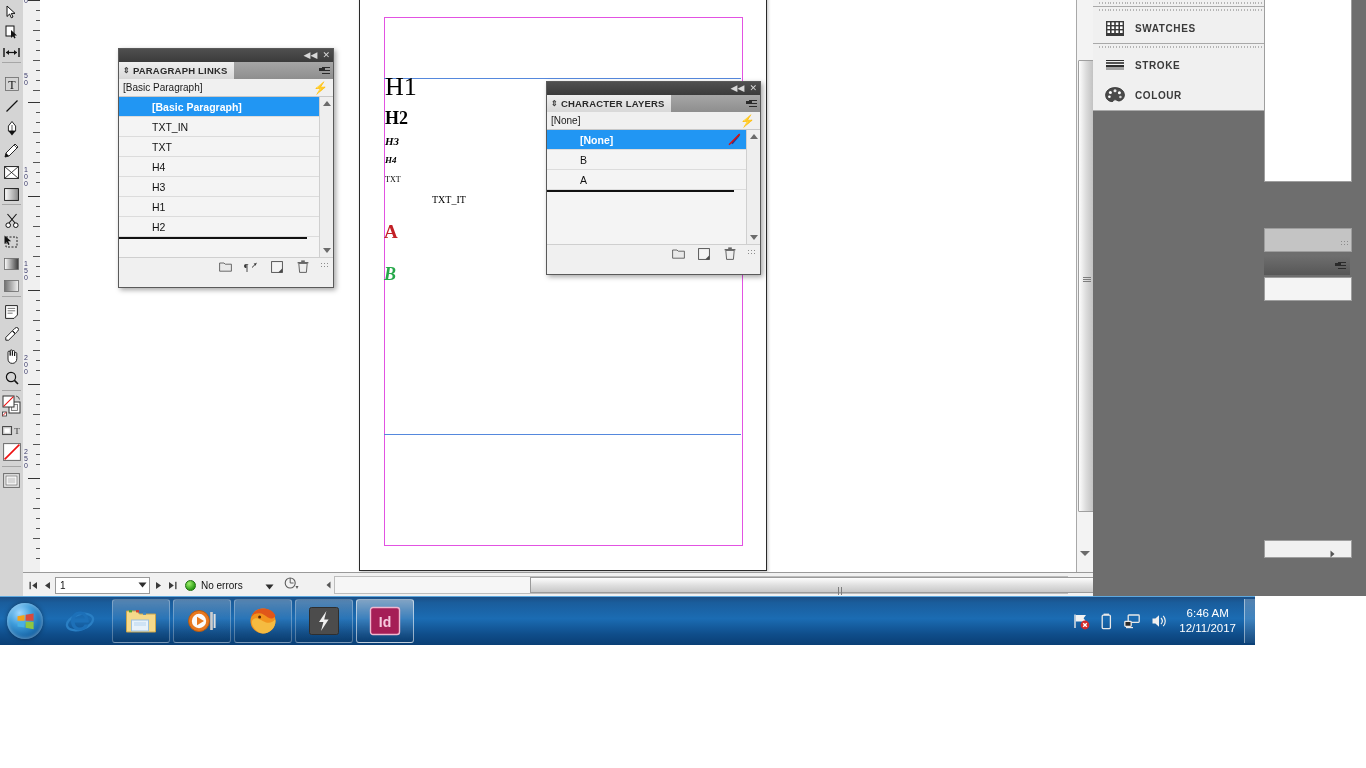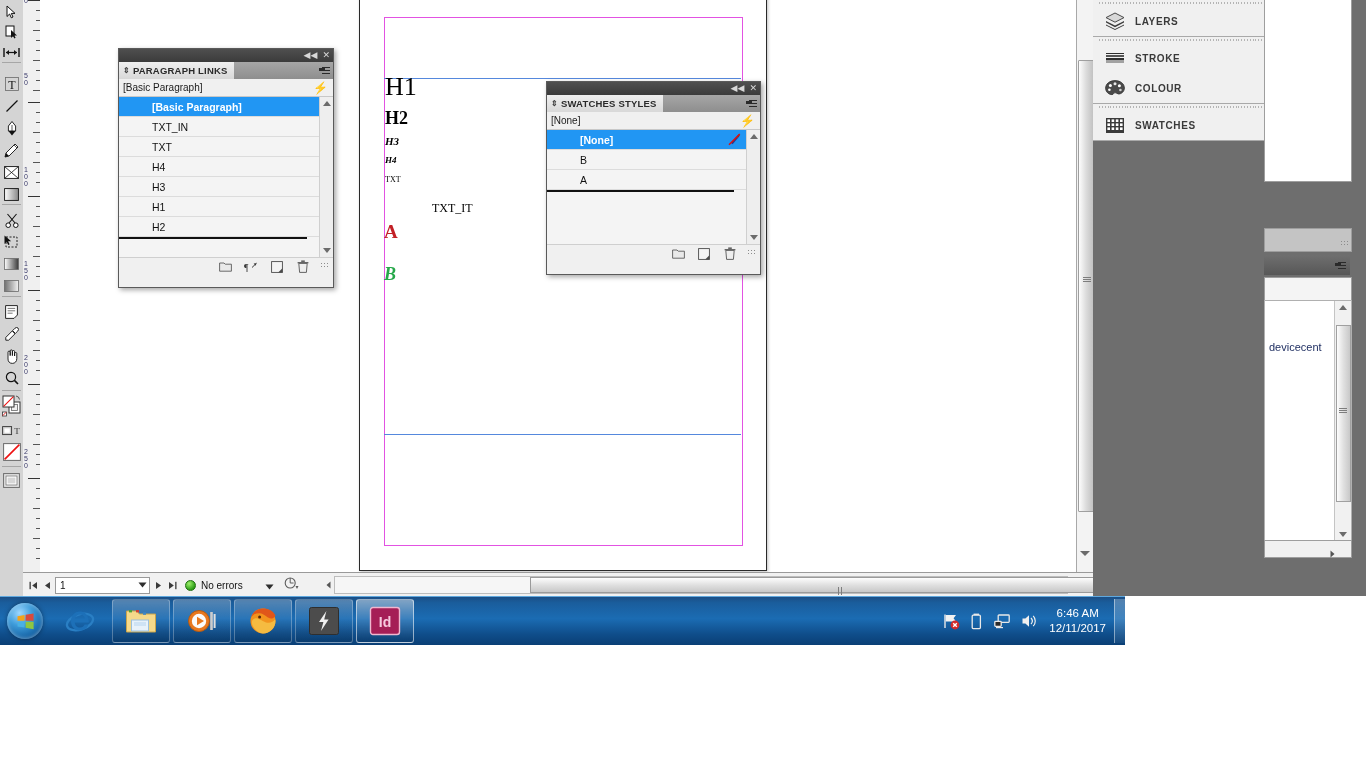--- a/index.html
+++ b/index.html
@@ -71,21 +71,21 @@
   .text-frame-guide {
     position:absolute; left:24px; top:83px; width:357px; height:355px;
     border-top:1px solid #5588dd; border-bottom:1px solid #5588dd;
   }
   .doc-text { position:absolute; color:#000; font-family:"Liberation Serif", serif; }
   .t-h1  { left:25px; top:79px;  font-size:26px; line-height:26px; }
   .t-h2  { left:25px; top:114px; font-size:18px; line-height:18px; font-weight:bold; }
   .t-h3  { left:25px; top:141px; font-size:11px; line-height:11px; font-weight:bold; font-style:italic;}
   .t-h4  { left:25px; top:161px; font-size:9px;  line-height:9px;  font-weight:bold; font-style:italic;}
   .t-txt { left:25px; top:181px; font-size:8px;  line-height:8px; }
-  .t-txtit{left:72px; top:201px; font-size:12px;  line-height:8px;margin-top:8px; }
+  .t-txtit{left:72px; top:201px; font-size:10px;  line-height:8px; }
   .t-a   { left:24px; top:227px; font-size:19px; line-height:19px; font-weight:bold; color:#c22026; }
   .t-b   { left:24px; top:270px; font-size:18px; line-height:18px; font-weight:bold; font-style:italic; color:#26a84a; }
 
   
   .canvas-vscroll {
     position:absolute; left:1076px; top:0; width:17px; height:572px;
     background:#f3f3f3; border-left:1px solid #a8a8a8;
   }
   .vs-thumb {
     position:absolute; left:1px; top:60px; width:14px; height:450px;
@@ -227,21 +227,21 @@
   .fp-block { position:absolute; background:#f0f0f0; border:1px solid #9e9e9e; }
   .fp-titlebar { background:linear-gradient(to bottom,#6f6f6f,#575757); height:17px; display:flex; align-items:center; justify-content:flex-end; padding-right:4px; }
   .fp-body { position:absolute; background:#ffffff; border:1px solid #b0b0b0; overflow:hidden; }
   .fp-text { position:absolute; left:4px; top:40px; font-size:11px; color:#1a2a5e; white-space:nowrap; }
   .fp-scroll { position:absolute; right:0; top:0; width:16px; bottom:0; background:#f1f1f1; border-left:1px solid #c4c4c4; }
   .fp-thumb { position:absolute; left:1px; top:24px; width:13px; height:175px;
     background:linear-gradient(to right,#fdfdfd,#e0e0e0,#c8c8c8); border:1px solid #a0a0a0; }
 
   
   .taskbar {
-    position:absolute; left:0; top:596px; width:1125px; height:48px;
+    position:absolute; left:0; top:596px; width:1255px; height:48px;
     background:linear-gradient(to bottom,#1b4f86 0%,#1a5d9c 12%,#1b6cb3 45%,#0f4d8a 78%,#0a3f75 100%);
     border-top:1px solid #5fa8de;
     display:flex; align-items:center;
   }
   .start-orb {
     width:46px;height:40px;margin-left:2px;
     display:flex;align-items:center;justify-content:center;
   }
   .orb {
     width:36px;height:36px;border-radius:50%;
@@ -688,117 +688,20 @@
             <i></i>
             <i></i>
             <i></i>
             <i></i>
             <i></i>
             <i></i>
             <i></i>
             <i></i>
             <i></i>
           </div>
-        <div class="dock-item">
-          <div class="dock-icon">
-            <svg width="22" height="18" viewBox="0 0 22 18">
-              <path d="M11 1 L20 5.6 L11 10.2 L2 5.6 Z" fill="#d8d8d8" stroke="#4a4a4a" stroke-width="1"></path>
-              <path d="M2 9 L11 13.6 L20 9 L20 10.6 L11 15.2 L2 10.6 Z" fill="#3c3c3c"></path>
-              <path d="M2 12.4 L11 17 L20 12.4 L20 13.4 L11 18 L2 13.4 Z" fill="#3c3c3c"></path>
-            </svg>
-          </div>
-          <span>LAYERS</span>
-        </div>
-      </div>
-
-      <div class="dock-group">
-        <div class="dock-dots">
-            <i></i>
-            <i></i>
-            <i></i>
-            <i></i>
-            <i></i>
-            <i></i>
-            <i></i>
-            <i></i>
-            <i></i>
-            <i></i>
-            <i></i>
-            <i></i>
-            <i></i>
-            <i></i>
-            <i></i>
-            <i></i>
-            <i></i>
-            <i></i>
-            <i></i>
-            <i></i>
-            <i></i>
-            <i></i>
-            <i></i>
-            <i></i>
-            <i></i>
-            <i></i>
-            <i></i>
-            <i></i>
-            <i></i>
-            <i></i>
-            <i></i>
-            <i></i>
-            <i></i>
-            <i></i>
-            <i></i>
-            <i></i>
-            <i></i>
-            <i></i>
-            <i></i>
-            <i></i>
-            <i></i>
-            <i></i>
-            <i></i>
-            <i></i>
-            <i></i>
-            <i></i>
-            <i></i>
-            <i></i>
-            <i></i>
-            <i></i>
-            <i></i>
-            <i></i>
-            <i></i>
-            <i></i>
-            <i></i>
-            <i></i>
-            <i></i>
-            <i></i>
-          </div>
-        <div class="dock-item">
-          <div class="dock-icon">
-            <svg width="22" height="16" viewBox="0 0 22 16">
-              <rect x="2" y="3" width="18" height="1" fill="#2e2e2e"></rect>
-              <rect x="2" y="5.2" width="18" height="1.6" fill="#2e2e2e"></rect>
-              <rect x="2" y="8" width="18" height="2.4" fill="#2e2e2e"></rect>
-              <rect x="2" y="11.6" width="18" height="0.8" fill="#2e2e2e"></rect>
-            </svg>
-          </div>
-          <span>STROKE</span>
-        </div>
-        <div class="dock-item">
-          <div class="dock-icon">
-            <svg width="22" height="18" viewBox="0 0 22 18">
-              <path d="M11 1.6 C5.6 1.6 1.6 5 1.6 9.2 C1.6 13 5 15.6 8 15.6 C9.8 15.6 9.6 13.6 11 13.6 C12.6 13.6 13 15 14.6 15 C17.6 15 20.4 12.4 20.4 9 C20.4 4.8 16.4 1.6 11 1.6 Z" fill="#4a4a4a" stroke="#2e2e2e" stroke-width="0.8"></path>
-              <circle cx="6.4" cy="6.4" r="1.5" fill="#fff"></circle>
-              <circle cx="11" cy="4.8" r="1.5" fill="#e8e8e8"></circle>
-              <circle cx="15.4" cy="6.8" r="1.5" fill="#fff"></circle>
-              <circle cx="16.4" cy="11" r="1.3" fill="#d0d0d0"></circle>
-              <circle cx="5.4" cy="10.8" r="1.3" fill="#fff"></circle>
-            </svg>
-          </div>
-          <span>COLOUR</span>
-        </div>
       </div>
 
       <div class="dock-group">
         <div class="dock-dots">
             <i></i>
             <i></i>
             <i></i>
             <i></i>
             <i></i>
             <i></i>
@@ -871,20 +774,107 @@
                 <rect x="2.4" y="10.4" width="2.6" height="2.6"></rect>
                   <rect x="6.6" y="10.4" width="2.6" height="2.6"></rect>
                   <rect x="10.8" y="10.4" width="2.6" height="2.6"></rect>
                   <rect x="15" y="10.4" width="2.6" height="2.6"></rect>
               </g>
             </svg>
           </div>
           <span>SWATCHES</span>
         </div>
       </div>
+
+      <div class="dock-group">
+        <div class="dock-dots">
+            <i></i>
+            <i></i>
+            <i></i>
+            <i></i>
+            <i></i>
+            <i></i>
+            <i></i>
+            <i></i>
+            <i></i>
+            <i></i>
+            <i></i>
+            <i></i>
+            <i></i>
+            <i></i>
+            <i></i>
+            <i></i>
+            <i></i>
+            <i></i>
+            <i></i>
+            <i></i>
+            <i></i>
+            <i></i>
+            <i></i>
+            <i></i>
+            <i></i>
+            <i></i>
+            <i></i>
+            <i></i>
+            <i></i>
+            <i></i>
+            <i></i>
+            <i></i>
+            <i></i>
+            <i></i>
+            <i></i>
+            <i></i>
+            <i></i>
+            <i></i>
+            <i></i>
+            <i></i>
+            <i></i>
+            <i></i>
+            <i></i>
+            <i></i>
+            <i></i>
+            <i></i>
+            <i></i>
+            <i></i>
+            <i></i>
+            <i></i>
+            <i></i>
+            <i></i>
+            <i></i>
+            <i></i>
+            <i></i>
+            <i></i>
+            <i></i>
+            <i></i>
+          </div>
+        <div class="dock-item">
+          <div class="dock-icon">
+            <svg width="22" height="16" viewBox="0 0 22 16">
+              <rect x="2" y="3" width="18" height="1" fill="#2e2e2e"></rect>
+              <rect x="2" y="5.2" width="18" height="1.6" fill="#2e2e2e"></rect>
+              <rect x="2" y="8" width="18" height="2.4" fill="#2e2e2e"></rect>
+              <rect x="2" y="11.6" width="18" height="0.8" fill="#2e2e2e"></rect>
+            </svg>
+          </div>
+          <span>STROKE</span>
+        </div>
+        <div class="dock-item">
+          <div class="dock-icon">
+            <svg width="22" height="18" viewBox="0 0 22 18">
+              <path d="M11 1.6 C5.6 1.6 1.6 5 1.6 9.2 C1.6 13 5 15.6 8 15.6 C9.8 15.6 9.6 13.6 11 13.6 C12.6 13.6 13 15 14.6 15 C17.6 15 20.4 12.4 20.4 9 C20.4 4.8 16.4 1.6 11 1.6 Z" fill="#4a4a4a" stroke="#2e2e2e" stroke-width="0.8"></path>
+              <circle cx="6.4" cy="6.4" r="1.5" fill="#fff"></circle>
+              <circle cx="11" cy="4.8" r="1.5" fill="#e8e8e8"></circle>
+              <circle cx="15.4" cy="6.8" r="1.5" fill="#fff"></circle>
+              <circle cx="16.4" cy="11" r="1.3" fill="#d0d0d0"></circle>
+              <circle cx="5.4" cy="10.8" r="1.3" fill="#fff"></circle>
+            </svg>
+          </div>
+          <span>COLOUR</span>
+        </div>
+      </div>
     </div>
 
     <div class="panel" style="left:118px; top:48px; width:214px; height:238px;">
       <div class="panel-titlebar">
         <span class="tb-btn">◀◀</span>
         <span class="tb-btn">✕</span>
       </div>
       <div class="panel-tabrow">
         <div class="panel-tab">
           <span class="tab-grip">⇕</span>
@@ -975,21 +965,21 @@
     </div>
 
     <div class="panel" style="left:546px; top:81px; width:213px; height:192px;">
       <div class="panel-titlebar">
         <span class="tb-btn">◀◀</span>
         <span class="tb-btn">✕</span>
       </div>
       <div class="panel-tabrow">
         <div class="panel-tab">
           <span class="tab-grip">⇕</span>
-          <span>SWATCHES STYLES</span>
+          <span>CHARACTER LAYERS</span>
         </div>
         <div class="panel-tabfill"></div>
         <div class="panel-menu">
           <span class="menu-glyph">
             <i class="car"></i>
               <i class="m1"></i>
               <i class="m2"></i>
               <i class="m3"></i>
           </span>
         </div>
@@ -1073,34 +1063,20 @@
       <div class="fp-titlebar" style="height:20px;">
         <span class="menu-glyph">
           <i class="car"></i>
             <i class="m1"></i>
             <i class="m2"></i>
             <i class="m3"></i>
         </span>
       </div>
     </div>
     <div class="fp-block" style="left:0; top:277px; width:86px; height:22px; background:#f4f4f4;"></div>
-    <div class="fp-body" style="left:0; top:300px; width:86px; height:240px;">
-      <div class="fp-text">devicecent</div>
-      <div class="fp-scroll">
-        <div class="lv-arrow up" style="left:4px;top:4px"></div>
-        <div class="fp-thumb">
-          <div class="vs-grip" style="left:2px; top:82px;">
-              <i></i>
-              <i></i>
-              <i></i>
-            </div>
-        </div>
-        <div class="lv-arrow down" style="left:4px;bottom:4px"></div>
-      </div>
-    </div>
     <div class="fp-block" style="left:0; top:540px; width:86px; height:16px; background:#f1f1f1;">
       <div style="position:absolute; right:16px; top:3px;">
         <svg width="5" height="8" viewBox="0 0 5 8">
             <path d="M0.5 0.5 L0.5 7.5 L4.5 4 Z" fill="#555"></path>
           </svg>
       </div>
     </div>
   </div>
 
   <div class="taskbar">

